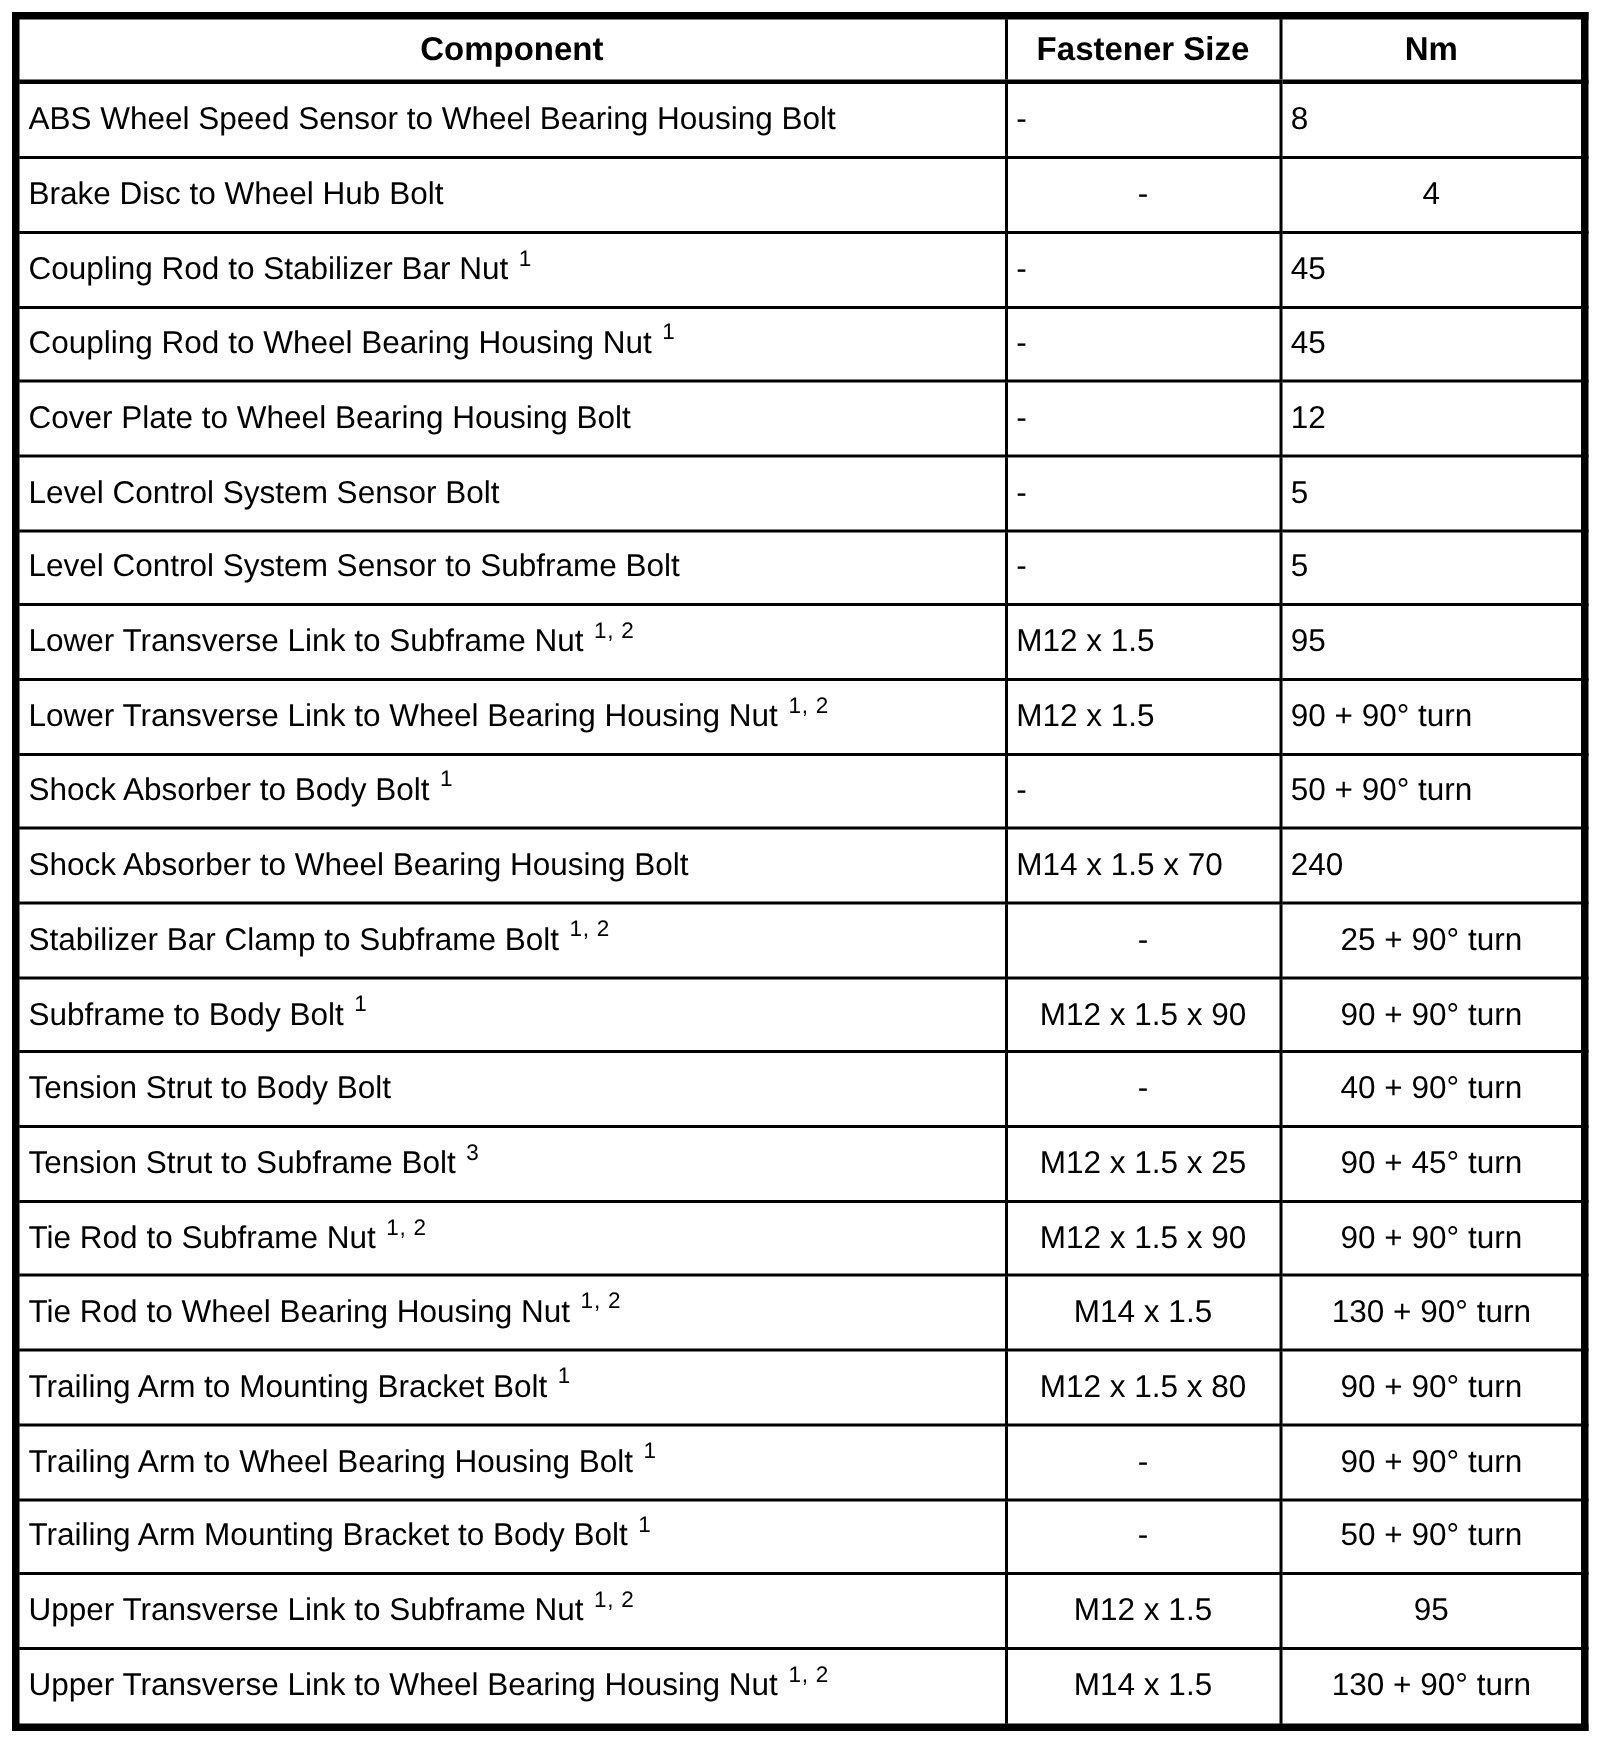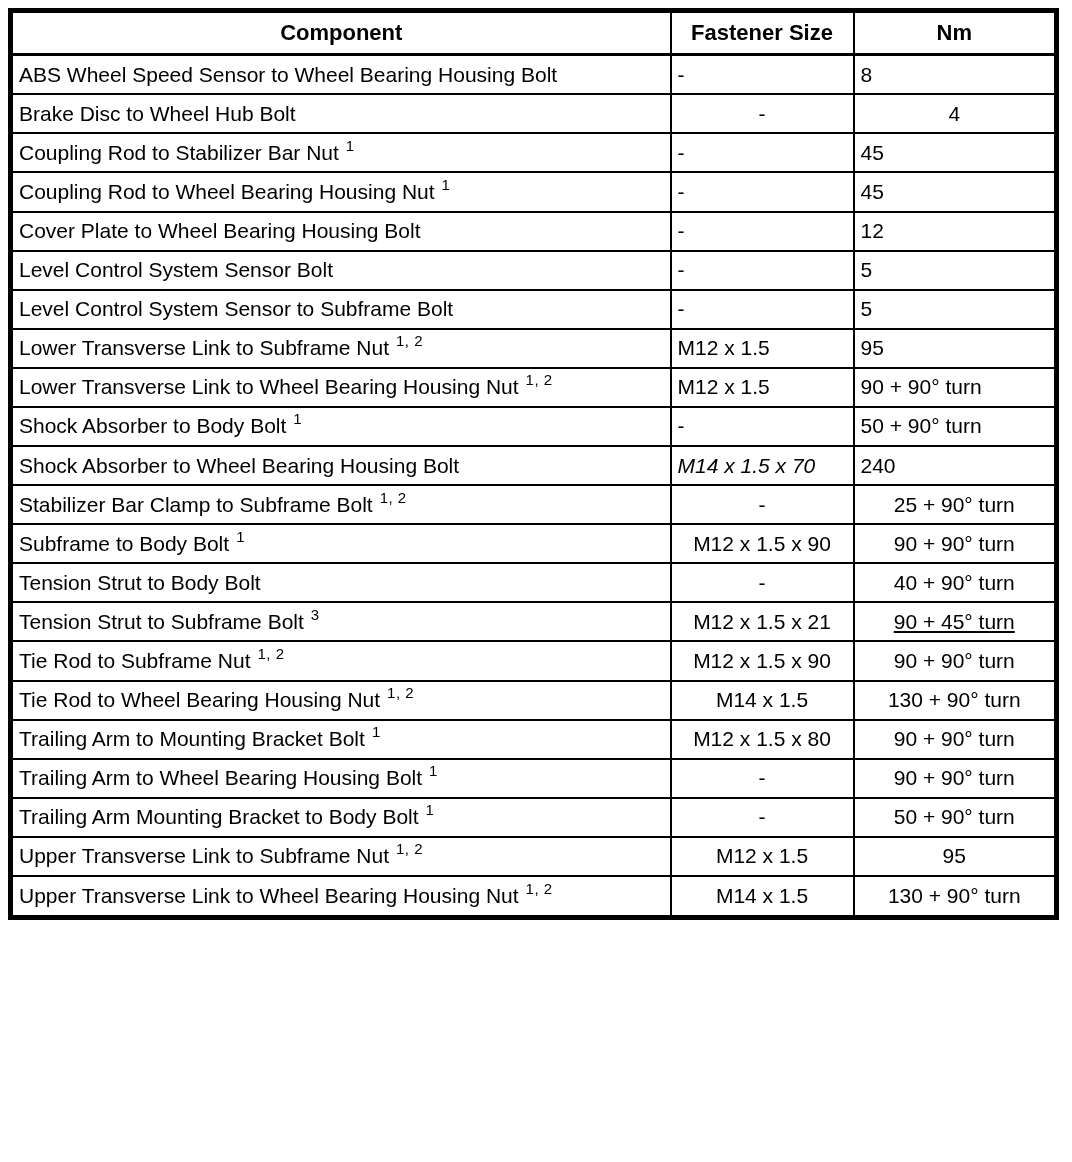--- a/index.html
+++ b/index.html
@@ -8,21 +8,21 @@
     background: #ffffff;
     width: 1072px;
     height: 1162px;
     overflow: hidden;
   }
   .spec-table {
     border-collapse: collapse;
     table-layout: fixed;
     margin: 8px 0 0 8px;
     width: 1046px;
-    height: 912px;
+    height: 1146px;
     font-family: "Liberation Sans", sans-serif;
     font-size: 21px;
     color: #000000;
     border: 5px solid #000000;
   }
   .spec-table th, .spec-table td {
     border: 2px solid #000000;
     padding: 0 6px;
     vertical-align: middle;
     overflow: hidden;
@@ -111,42 +111,42 @@
         <td class="c-fast" style="text-align: left;">M12 x 1.5</td>
         <td class="c-nm" style="text-align: left;">90 + 90° turn</td>
       </tr>
       <tr>
         <td class="c-comp"><span>Shock Absorber to Body Bolt</span><span class="sp"></span><sup class="ref">1</sup></td>
         <td class="c-fast" style="text-align: left;">-</td>
         <td class="c-nm" style="text-align: left;">50 + 90° turn</td>
       </tr>
       <tr>
         <td class="c-comp"><span>Shock Absorber to Wheel Bearing Housing Bolt</span></td>
-        <td class="c-fast" style="text-align: left; font-style: italic;">M14 x 1.5 x 70</td>
+        <td class="c-fast" style="text-align: left;">M14 x 1.5 x 70</td>
         <td class="c-nm" style="text-align: left;">240</td>
       </tr>
       <tr>
         <td class="c-comp"><span>Stabilizer Bar Clamp to Subframe Bolt</span><span class="sp"></span><sup class="ref">1, 2</sup></td>
         <td class="c-fast" style="text-align: center;">-</td>
         <td class="c-nm" style="text-align: center;">25 + 90° turn</td>
       </tr>
       <tr>
         <td class="c-comp"><span>Subframe to Body Bolt</span><span class="sp"></span><sup class="ref">1</sup></td>
         <td class="c-fast" style="text-align: center;">M12 x 1.5 x 90</td>
         <td class="c-nm" style="text-align: center;">90 + 90° turn</td>
       </tr>
       <tr>
         <td class="c-comp"><span>Tension Strut to Body Bolt</span></td>
         <td class="c-fast" style="text-align: center;">-</td>
         <td class="c-nm" style="text-align: center;">40 + 90° turn</td>
       </tr>
       <tr>
         <td class="c-comp"><span>Tension Strut to Subframe Bolt</span><span class="sp"></span><sup class="ref">3</sup></td>
-        <td class="c-fast" style="text-align: center;">M12 x 1.5 x 21</td>
-        <td class="c-nm" style="text-align: center; text-decoration: underline;">90 + 45° turn</td>
+        <td class="c-fast" style="text-align: center;">M12 x 1.5 x 25</td>
+        <td class="c-nm" style="text-align: center;">90 + 45° turn</td>
       </tr>
       <tr>
         <td class="c-comp"><span>Tie Rod to Subframe Nut</span><span class="sp"></span><sup class="ref">1, 2</sup></td>
         <td class="c-fast" style="text-align: center;">M12 x 1.5 x 90</td>
         <td class="c-nm" style="text-align: center;">90 + 90° turn</td>
       </tr>
       <tr>
         <td class="c-comp"><span>Tie Rod to Wheel Bearing Housing Nut</span><span class="sp"></span><sup class="ref">1, 2</sup></td>
         <td class="c-fast" style="text-align: center;">M14 x 1.5</td>
         <td class="c-nm" style="text-align: center;">130 + 90° turn</td>

